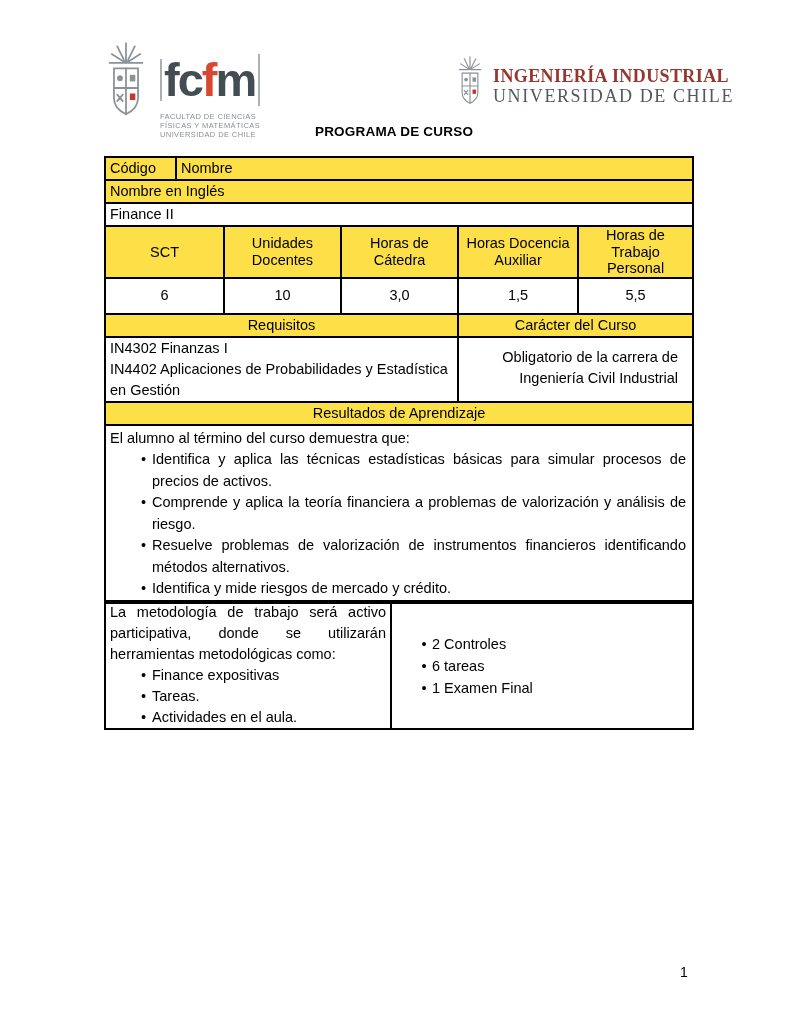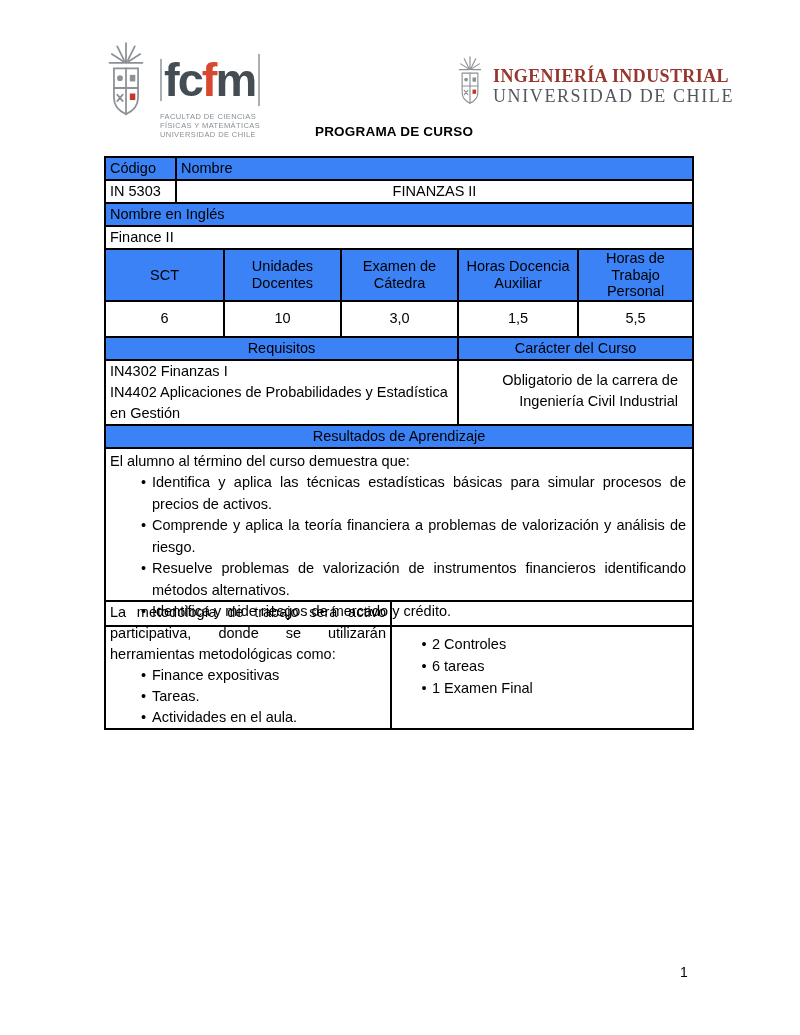--- a/index.html
+++ b/index.html
@@ -50,21 +50,21 @@
     border-collapse:collapse; table-layout:fixed;
     width:588px;
     font-size:14.5px; line-height:21px;
   }
   table.doc td {
     border:2px solid #000;
     padding:0 4px;
     vertical-align:middle;
     overflow:hidden;
   }
-  td.gray { background:#3b82f6; }
+  td.gray { background:#fde047; }
   td.center { text-align:center; }
   td.top { vertical-align:top; }
   .h19 { height:19px; }
   .h35 { height:35px; line-height:16.5px; }
   .h36 { height:36px; }
   .h63 { height:63px; }
   .h162 { height:162px; }
   .h126 { height:126px; }
   .just { text-align:justify; }
 
@@ -142,33 +142,29 @@
       <col style="width:117px">
         <col style="width:120px">
         <col style="width:115px">
     </colgroup>
     <tbody>
         <tr class="h19">
       <td class="gray">Código</td>
       <td class="gray" colspan="5">Nombre</td>
     </tr>
     <tr class="h19">
-      <td>IN 5303</td>
-      <td class="center" colspan="5">FINANZAS II</td>
-    </tr>
-    <tr class="h19">
       <td class="gray" colspan="6">Nombre en Inglés</td>
     </tr>
     <tr class="h19">
       <td colspan="6">Finance II</td>
     </tr>
     <tr class="h35">
       <td class="gray center" colspan="2">SCT</td>
       <td class="gray center">Unidades Docentes</td>
-      <td class="gray center">Examen de Cátedra</td>
+      <td class="gray center">Horas de Cátedra</td>
       <td class="gray center">Horas Docencia Auxiliar</td>
       <td class="gray center">Horas de Trabajo Personal</td>
     </tr>
     <tr class="h36">
       <td class="center top" colspan="2">6</td>
       <td class="center top">10</td>
       <td class="center top">3,0</td>
       <td class="center top">1,5</td>
       <td class="center top">5,5</td>
     </tr>

